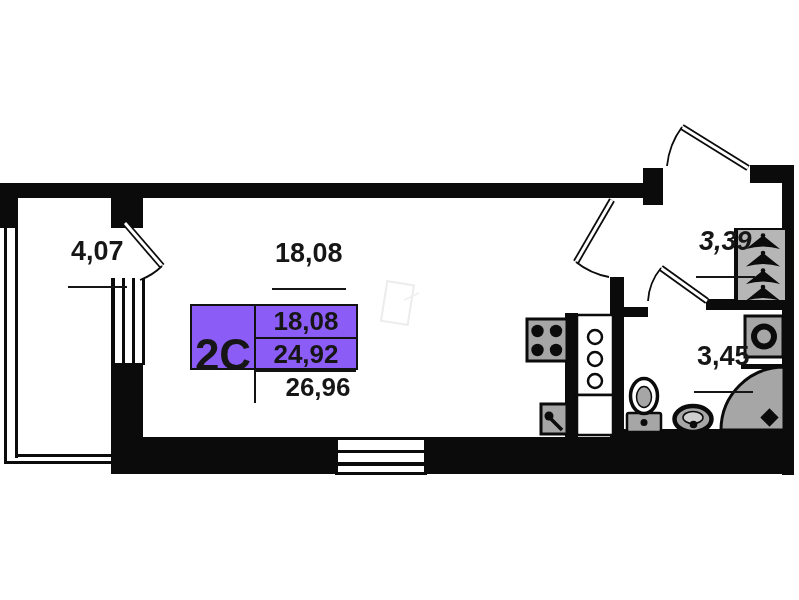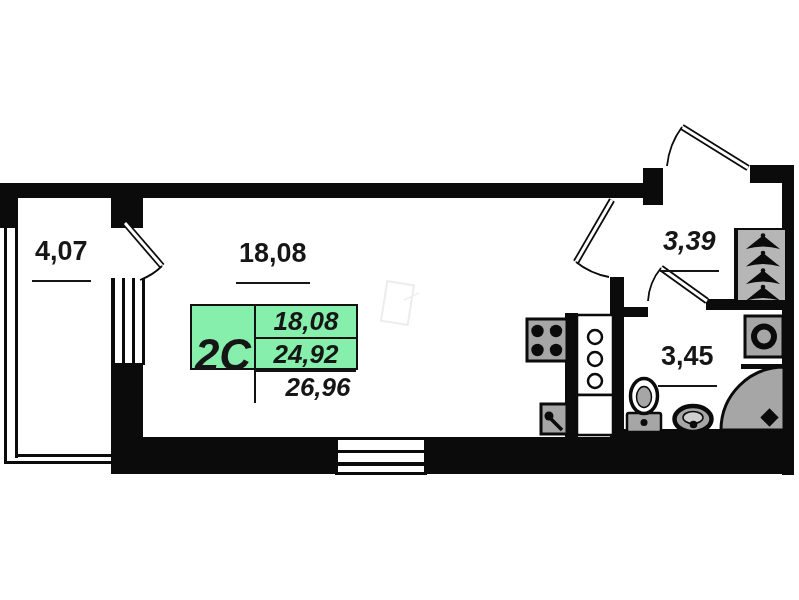--- a/index.html
+++ b/index.html
@@ -10,25 +10,25 @@
   .plan{position:absolute;left:0;top:0;width:799px;height:600px;}
   svg{position:absolute;left:0;top:0;}
   .walls rect{fill:var(--wall);}
   .fixture{fill:var(--gray);stroke:var(--wall);}
   .leafA{stroke:var(--wall);stroke-width:6.5;fill:none;stroke-linecap:butt;}
   .leafB{stroke:#ffffff;stroke-width:3;fill:none;stroke-linecap:butt;}
   .arc{stroke:var(--wall);stroke-width:1.8;fill:none;}
   .area-label{
     position:absolute;font-size:27px;font-weight:600;color:#161616;white-space:nowrap;
   }
-  .area-label span{display:inline-block;border-bottom:2.5px solid #161616;padding:0 3px 13px 3px;}
+  .area-label span{display:inline-block;border-bottom:2.5px solid #161616;padding:0 3px 19px 3px;margin-left:36px;}
   .info-table{
     position:absolute;left:190px;top:304px;width:168px;height:66px;
     display:grid;grid-template-columns:64px 1fr;grid-template-rows:repeat(3,1fr);
-    border:2.5px solid #121212;background:#86efac;box-sizing:border-box;color:#161616;font-style:italic;
+    border:2.5px solid #121212;background:#8b5cf6;box-sizing:border-box;color:#161616;
   }
   .unit-cell{
     grid-row:1/4;display:flex;align-items:center;justify-content:center;
     font-size:44px;font-weight:600;border-right:2.5px solid #121212;
   }
   .row-cell{
     display:flex;align-items:center;justify-content:center;
     font-size:26px;font-weight:600;border-bottom:2px solid #121212;
   }
   .row-cell.last{border-bottom:none;margin-left:24px;}

